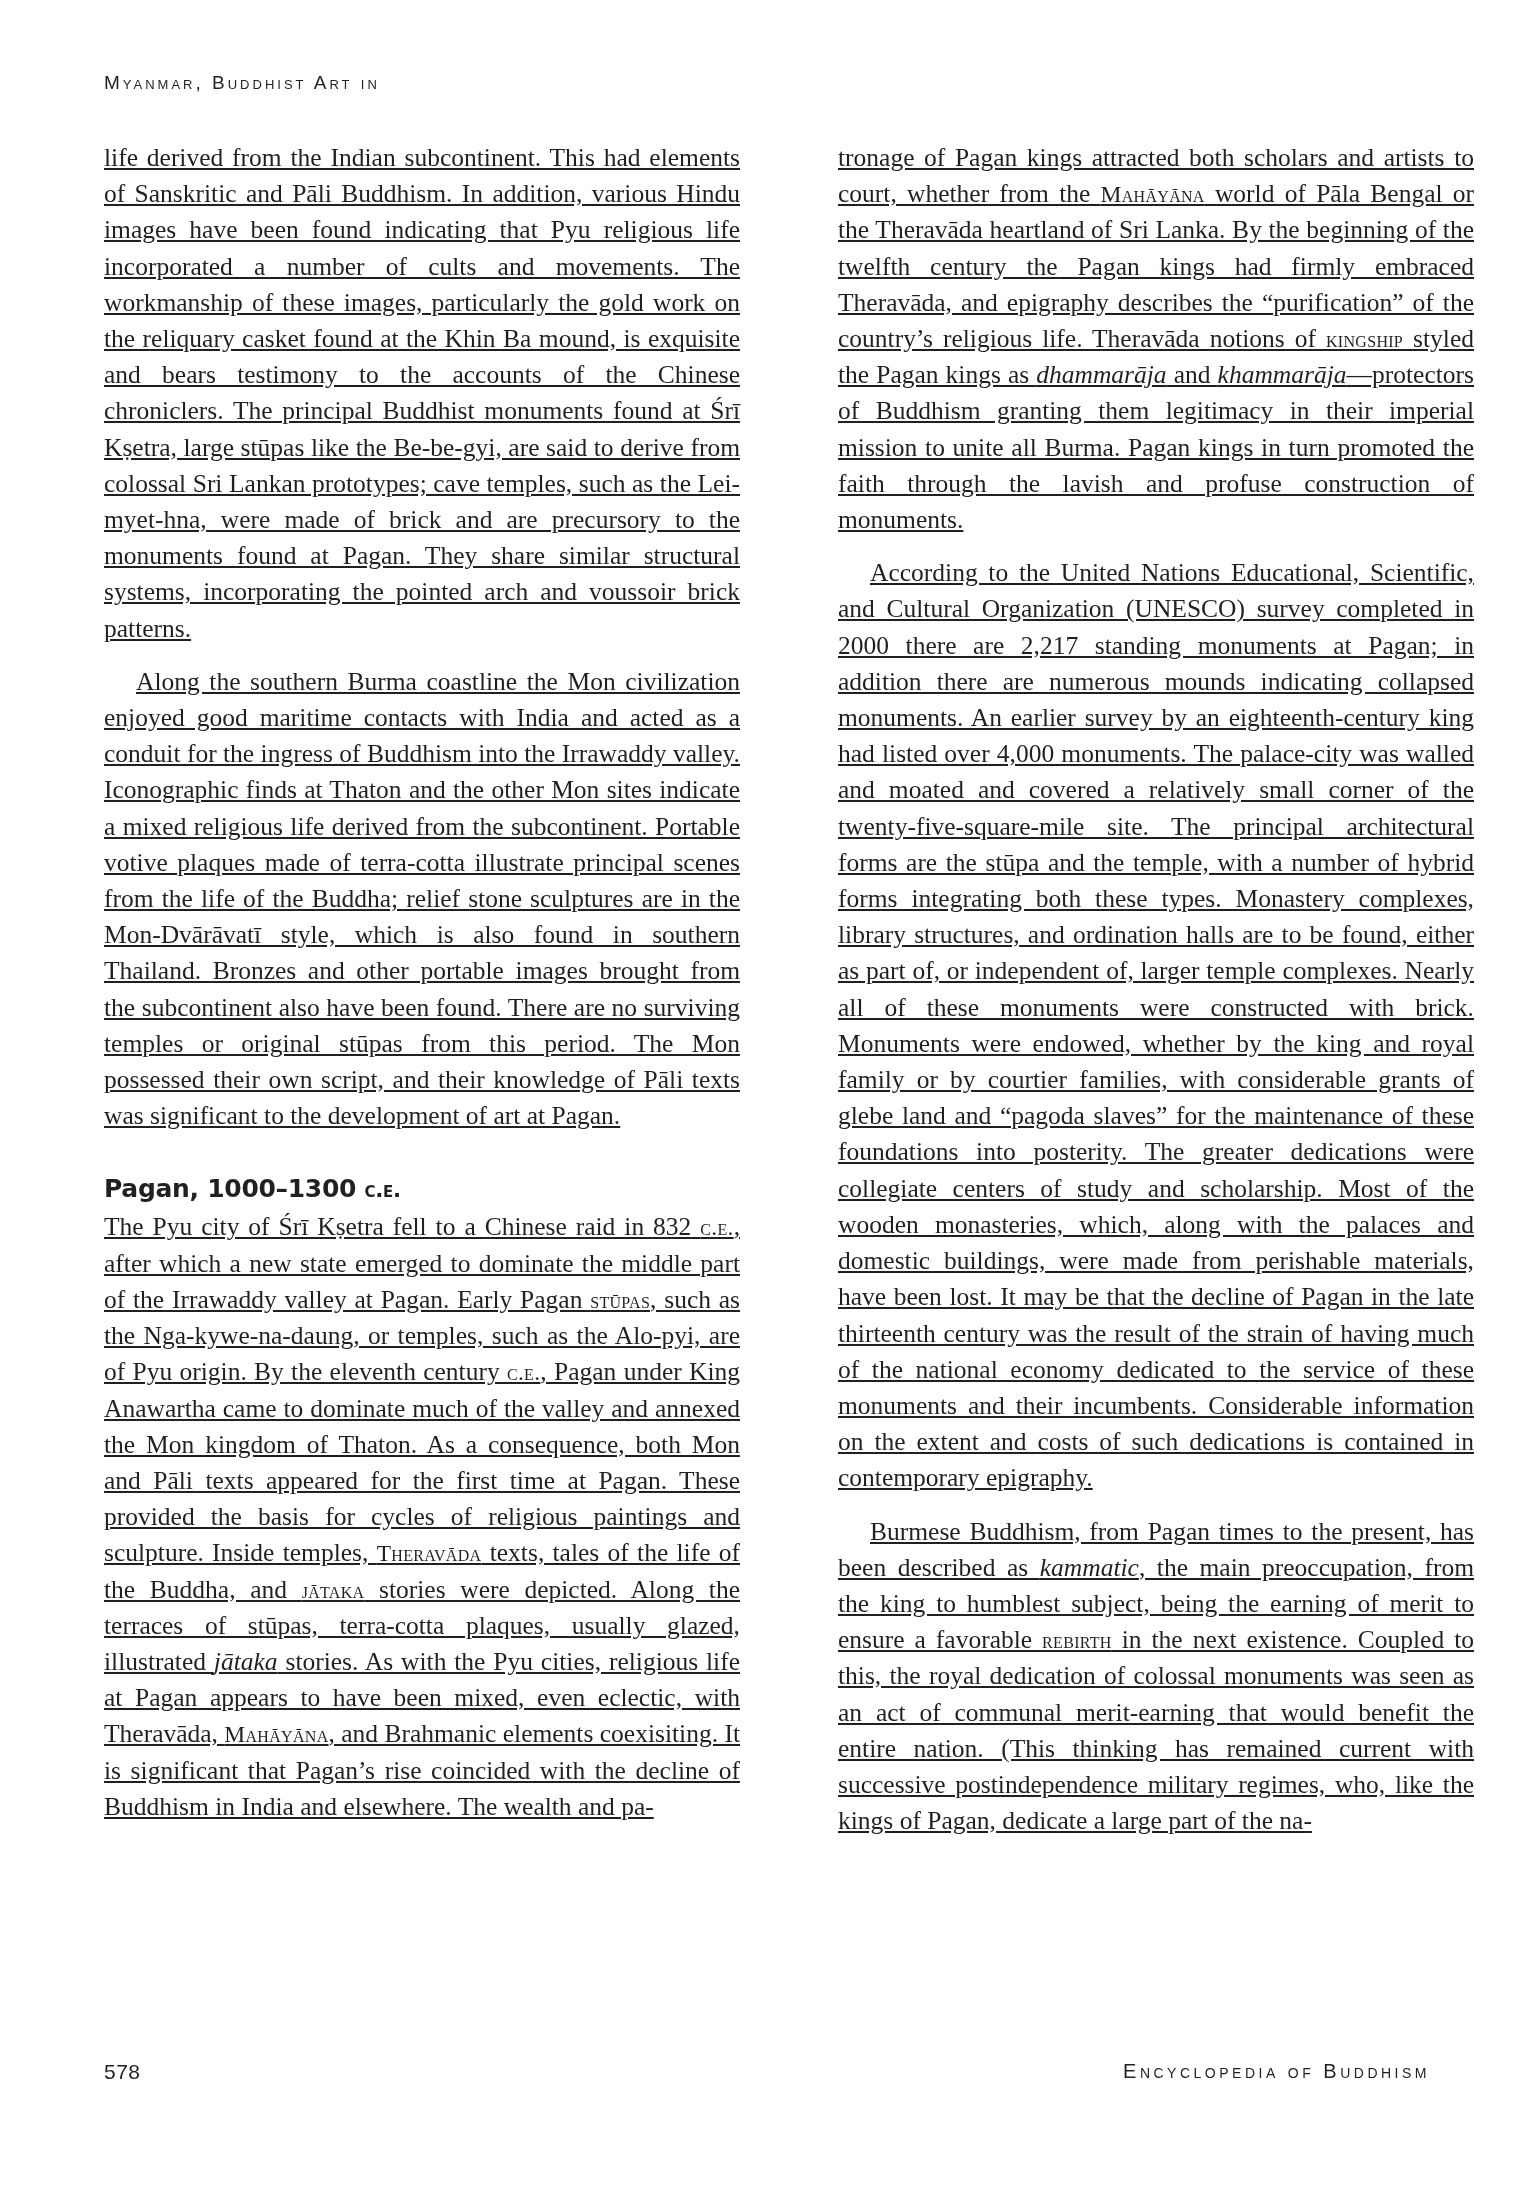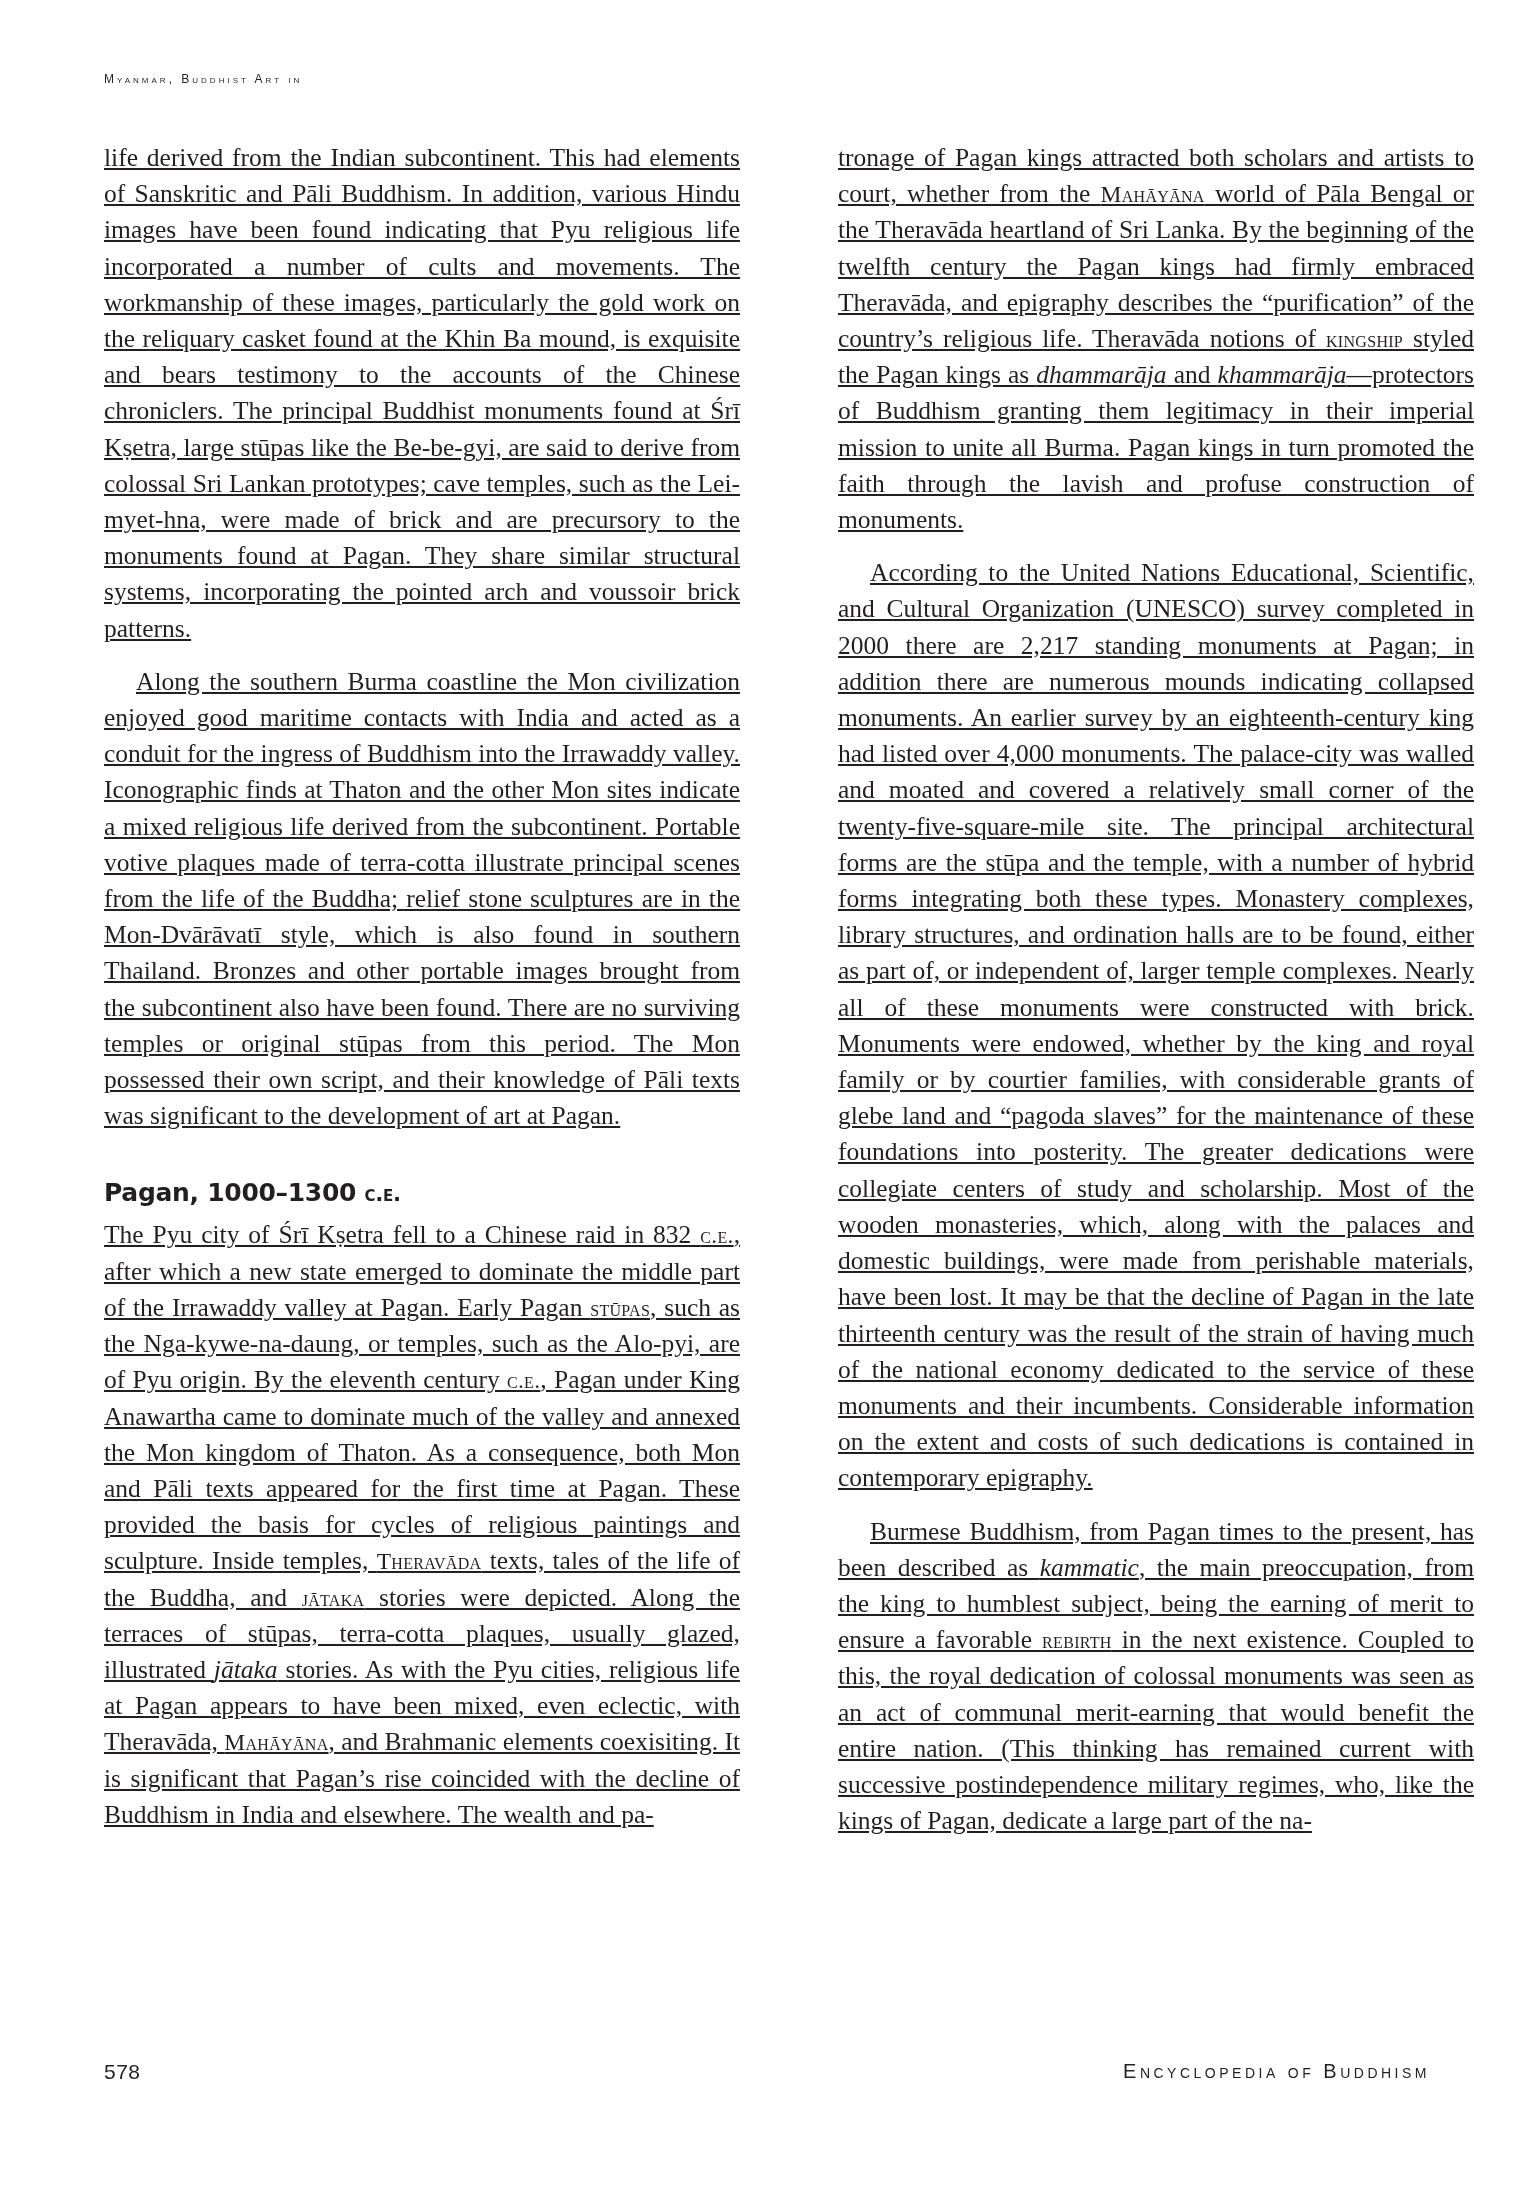--- a/index.html
+++ b/index.html
@@ -1,29 +1,29 @@
 <!DOCTYPE html>
 <html><head>
 <meta charset="utf-8">
 <style>
   html, body { margin: 0; padding: 0; background: #ffffff; }
   body { width: 1522px; height: 2200px; position: relative; overflow: hidden;
          font-family: "Liberation Serif", "DejaVu Serif", serif; color: #231f20; }
   .running-head { position: absolute; left: 104px; top: 72px;
-    font-family: "Liberation Sans", "DejaVu Sans", sans-serif; font-size: 12px;
+    font-family: "Liberation Sans", "DejaVu Sans", sans-serif; font-size: 19px;
     letter-spacing: 3px; font-variant: small-caps; color: #231f20; font-weight: 400; }
   .column { position: absolute; top: 140px; width: 636px; font-size: 25.5px;
     line-height: 36.2px; text-align: justify; hyphens: manual; }
   .col-left { left: 104px; }
   .col-right { left: 790px; margin-left: 48px; }
   .para { margin: 0 0 17px 0; text-indent: 0; text-decoration: underline; }
   .para.indent { text-indent: 32px; }
   .sc { font-variant: small-caps; font-size: 0.92em; letter-spacing: 0.3px; }
   .heading { font-family: "DejaVu Sans", "Liberation Sans", sans-serif; font-weight: 700;
-    font-size: 25px; line-height: 42px; margin: 38px 0 2px 0; letter-spacing: -0.3px; color: #231f20; }
+    font-size: 25px; line-height: 34px; margin: 38px 0 2px 0; letter-spacing: -0.3px; color: #231f20; }
   .heading .sc-h { font-variant: small-caps; font-size: 0.85em; }
   .footer-page { position: absolute; left: 104px; top: 2060px;
     font-family: "Liberation Sans", "DejaVu Sans", sans-serif; font-size: 21px; letter-spacing: 0.5px; }
   .footer-title { position: absolute; right: 92px; top: 2060px;
     font-family: "Liberation Sans", "DejaVu Sans", sans-serif; font-size: 20px;
     letter-spacing: 3.5px; font-variant: small-caps; }
   em { font-style: italic; }
 </style>
 </head>
 <body>

